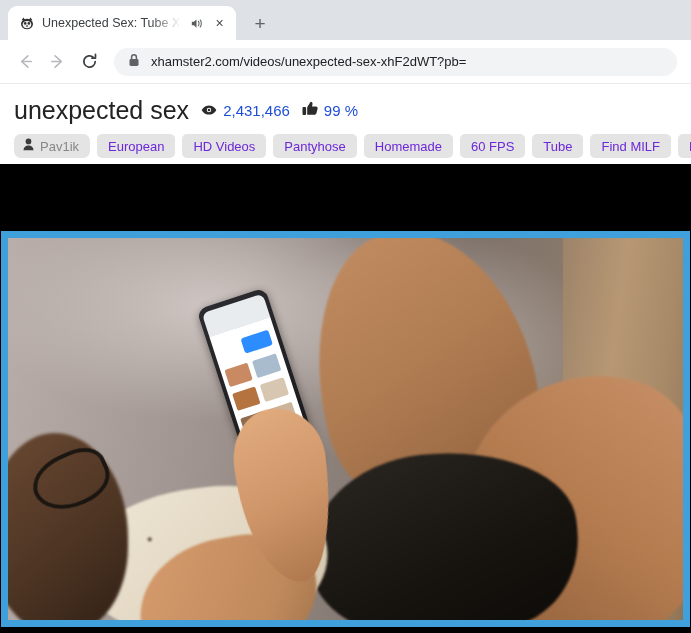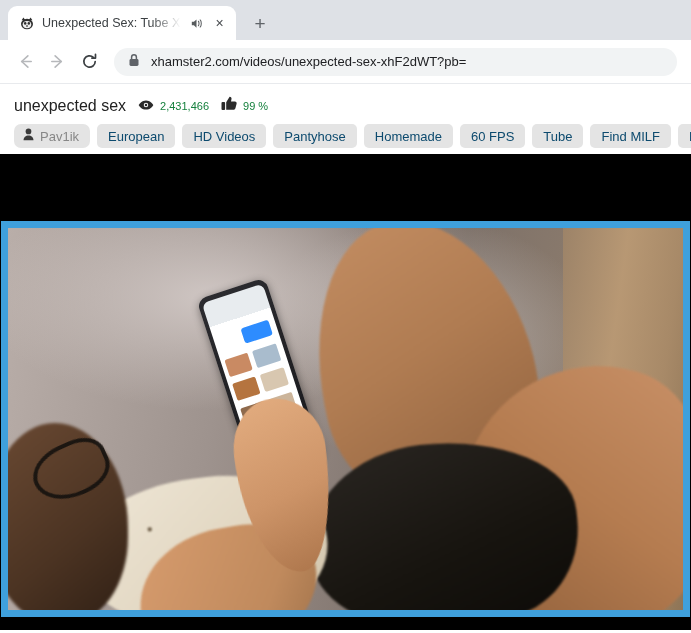--- a/index.html
+++ b/index.html
@@ -59,32 +59,32 @@
     display: flex; align-items: center; padding: 0 14px; gap: 11px;
   }
   .omnibox .url { font-size: 13px; color: #202124; white-space: nowrap; }
 
   
   .page { background: #fff; }
   .titlerow {
     display: flex; align-items: center; gap: 12px;
     padding: 12px 14px 6px 14px;
   }
-  .vidtitle { font-size: 16px; color: #222; font-weight: 400; }
+  .vidtitle { font-size: 25px; color: #222; font-weight: 400; }
   .stat { display: flex; align-items: center; gap: 6px; }
-  .stat .num { font-size: 11px; color: #15803d; }
+  .stat .num { font-size: 15px; color: #1d4ed8; }
 
   .chiprow {
     display: flex; align-items: center; gap: 7px;
     padding: 3px 0 6px 14px; white-space: nowrap; overflow: hidden;
   }
   .chip {
     background: #e4e4e4; border-radius: 5px; height: 24px;
     display: inline-flex; align-items: center; gap: 6px;
-    padding: 0 11px; font-size: 13px; color: #0c4a6e; flex: 0 0 auto;
+    padding: 0 11px; font-size: 13px; color: #6d28d9; flex: 0 0 auto;
   }
   .chip.user { color: #878787; padding-left: 9px; border-radius: 7px; }
 
   
   .stage { position: relative; width: 691px; height: 476px; background: #000; }
   .letterbox { position: absolute; left: 0; right: 0; top: 0; height: 74px; background: #000; }
 
   .videoframe {
     position: absolute; left: 8px; top: 74px; width: 675px; height: 382px;
     overflow: hidden; background: #6d6059;

